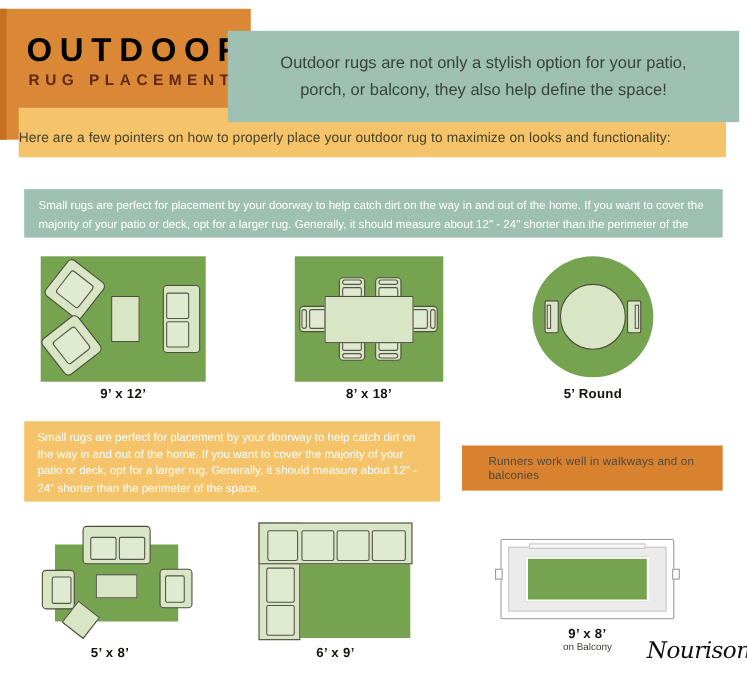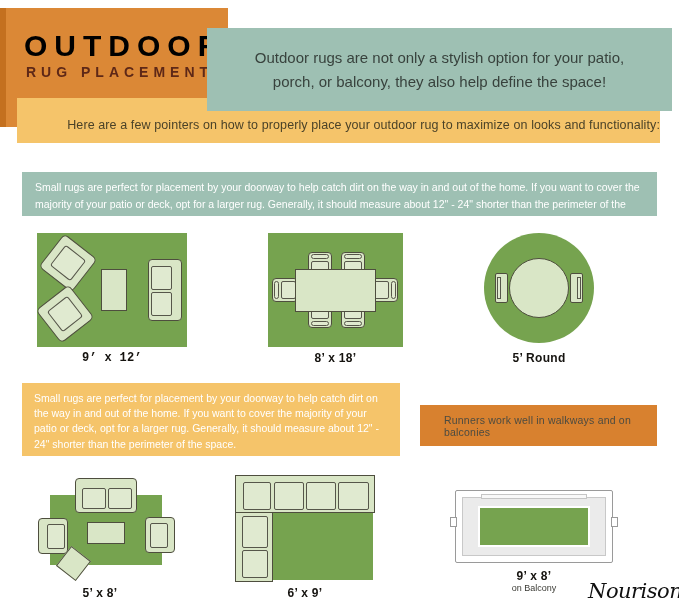--- a/index.html
+++ b/index.html
@@ -5,42 +5,42 @@
   html,body{margin:0;padding:0;background:#ffffff;}
   body{font-family:"Liberation Sans",sans-serif;}
   .canvas{position:relative;width:679px;height:615px;background:#fff;overflow:hidden;}
 
   
   .hdr-orange{position:absolute;left:0;top:8px;width:228px;height:119px;background:#DB8836;z-index:1;}
   .hdr-orange-edge{position:absolute;left:0;top:0;width:6px;height:100%;background:#C4701F;}
   .t1{position:absolute;left:24px;top:21px;font-size:30px;font-weight:800;letter-spacing:7px;color:#000000;white-space:nowrap;}
   .t2{position:absolute;left:26px;top:56px;font-size:14px;font-weight:700;letter-spacing:5px;color:#5E2817;white-space:nowrap;}
 
-  .hdr-band{position:absolute;left:17px;top:98px;width:643px;height:45px;background:#F5C46A;z-index:2;display:flex;align-items:flex-end;justify-content:flex-end;}
+  .hdr-band{position:absolute;left:17px;top:98px;width:643px;height:45px;background:#F5C46A;z-index:2;display:flex;align-items:flex-end;justify-content:flex-start;}
   .hdr-band .band-text{font-size:12.5px;color:#4A4228;padding-bottom:11px;letter-spacing:0.1px;}
 
   .hdr-teal{position:absolute;left:207px;top:28px;width:465px;height:83px;background:#9EC0B3;z-index:3;display:flex;align-items:center;justify-content:center;text-align:center;}
   .hdr-teal p{margin:0;padding:0 28px;font-size:15px;line-height:1.55;color:#38423D;}
 
   
   .note{position:absolute;box-sizing:border-box;color:#fff;font-size:10.5px;}
   .note1{left:22px;top:172px;width:635px;height:44px;background:#9EC0B3;padding:7px 13px;line-height:1.62;}
   .note2{left:22px;top:383px;width:378px;height:73px;background:#F5C46A;padding:8px 12px;line-height:1.45;overflow:hidden;}
 
   .runner-box{position:absolute;left:420px;top:405px;width:237px;height:41px;background:#D8812F;display:flex;align-items:center;justify-content:center;}
   .runner-box span{font-size:10.5px;color:#4C4B41;letter-spacing:0.2px;margin-left:24px;}
 
   
   .ruggreen{position:absolute;background:#76A34F;}
   .rugA{left:37px;top:233px;width:150px;height:114px;}
   .rugB{left:268px;top:233px;width:135px;height:114px;}
   .rugC{left:484px;top:233px;width:110px;height:110px;border-radius:50%;}
 
   .lbl{position:absolute;font-size:12px;font-weight:700;color:#15130F;text-align:center;letter-spacing:0.3px;}
-  .lblA{left:37px;top:351px;width:150px;font-family:Liberation Mono, monospace;}
+  .lblA{left:37px;top:351px;width:150px;}
   .lblB{left:268px;top:351px;width:135px;}
   .lblC{left:484px;top:351px;width:110px;}
   .lblD{left:35px;top:586px;width:130px;}
   .lblE{left:235px;top:586px;width:140px;}
   .lblF{left:455px;top:569px;width:158px;}
   .sublbl{position:absolute;left:455px;top:583px;width:158px;text-align:center;font-size:9px;color:#3B3B35;}
 
   
   .furn{position:absolute;background:#D9E6C6;border:1px solid #4E4E3E;box-sizing:border-box;}
   .in{position:absolute;background:#E0EAD0;border:1px solid #56564A;box-sizing:border-box;}

